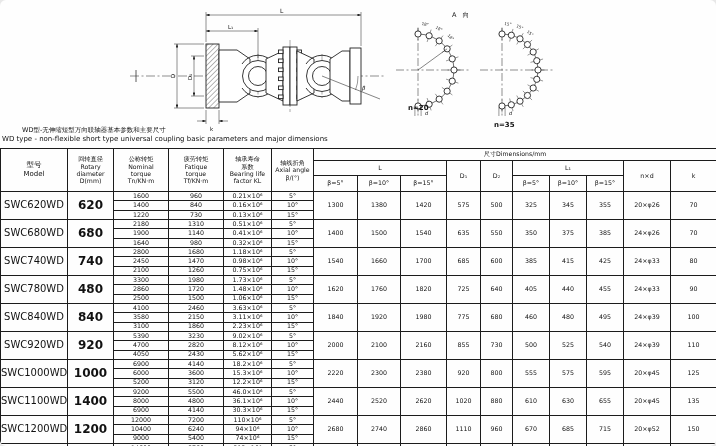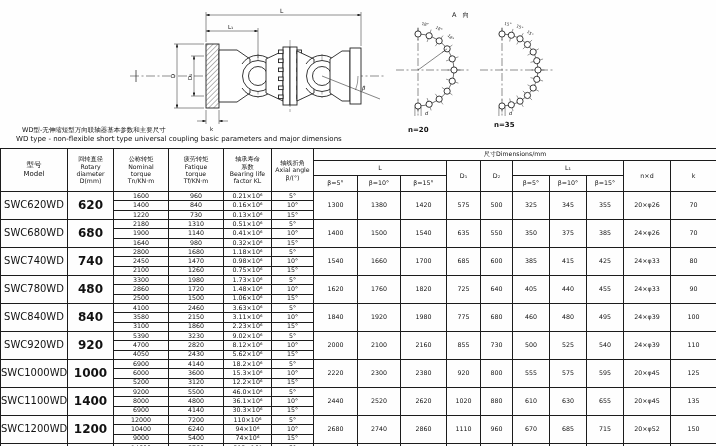--- a/index.html
+++ b/index.html
@@ -1,17 +1,17 @@
 <!DOCTYPE html>
 <html><head>
 <meta charset="utf-8">
 <style>
   html,body{margin:0;padding:0;background:#e8e8e8;}
   .page{position:relative;width:716px;height:446px;background:#fefefe;overflow:hidden;
-        font-family:"DejaVu Sans","Liberation Sans",sans-serif;color:#111;}
+        font-family:"DejaVu Sans","Liberation Sans",sans-serif;color:#111;border-radius:6px;}
   svg{display:block;}
   .abs{position:absolute;}
   .view-label{font-size:6.5px;letter-spacing:2px;color:#222;}
   .bolt-label{font-size:7px;font-weight:bold;color:#111;}
   .title-zh{font-size:6.5px;line-height:8px;color:#111;margin-left:20px;}
   .title-en{font-size:7px;line-height:9px;color:#111;}
   table.spec{position:absolute;left:0;top:148px;width:715px;border-collapse:collapse;
              table-layout:fixed;border:1.6px solid #1c1c1c;}
   table.spec th,table.spec td{border:0.8px solid #1c1c1c;padding:0;margin:0;
              text-align:center;vertical-align:middle;font-weight:normal;
@@ -186,25 +186,25 @@
       <circle cx="31.317485623690757" cy="82.77332974640646" r="3.1" fill="#fff" stroke="#222" stroke-width="0.9"></circle>
       <line x1="22.000000000000004" y1="77.5" x2="22.000000000000004" y2="90.5" stroke="#333" stroke-width="0.5"></line>
       <circle cx="22.000000000000004" cy="84" r="3.1" fill="#fff" stroke="#222" stroke-width="0.9"></circle>
       <text x="27.87367864990232" y="3.3849812381785327" font-size="4" fill="#222" transform="rotate(7.5 27.87367864990232 3.3849812381785327)" text-anchor="middle">15°</text>
       <text x="39.22075445642904" y="6.425421036992098" font-size="4" fill="#222" transform="rotate(22.5 39.22075445642904 6.425421036992098)" text-anchor="middle">15°</text>
       <text x="49.394264305392426" y="12.299099686894415" font-size="4" fill="#222" transform="rotate(37.5 49.394264305392426 12.299099686894415)" text-anchor="middle">15°</text>
       <line x1="18.9" y1="85" x2="18.9" y2="94" stroke="#333" stroke-width="0.5"></line>
       <line x1="25.1" y1="85" x2="25.1" y2="94" stroke="#333" stroke-width="0.5"></line>
       <text x="29" y="93" font-size="5" font-style="italic" fill="#111">d</text>
     </svg>
-  <div class="abs bolt-label" style="left:408px;top:126px;text-align:right;">n=20</div>
+  <div class="abs bolt-label" style="left:408px;top:104px;text-align:right;">n=20</div>
   <div class="abs bolt-label" style="left:494px;top:121px;">n=35</div>
 
   <div class="abs title-zh" style="left:2px;top:126px;">WD型-无伸缩短型万向联轴器基本参数和主要尺寸</div>
-  <div class="abs title-en" style="left:16px;top:135px;">WD type - non-flexible short type universal coupling basic parameters and major dimensions</div>
+  <div class="abs title-en" style="left:2px;top:135px;">WD type - non-flexible short type universal coupling basic parameters and major dimensions</div>
 
   <table class="spec">
     <colgroup>
       <col style="width:67px">
         <col style="width:46px">
         <col style="width:55px">
         <col style="width:55px">
       <col style="width:48px">
         <col style="width:42px">
         <col style="width:44px">

